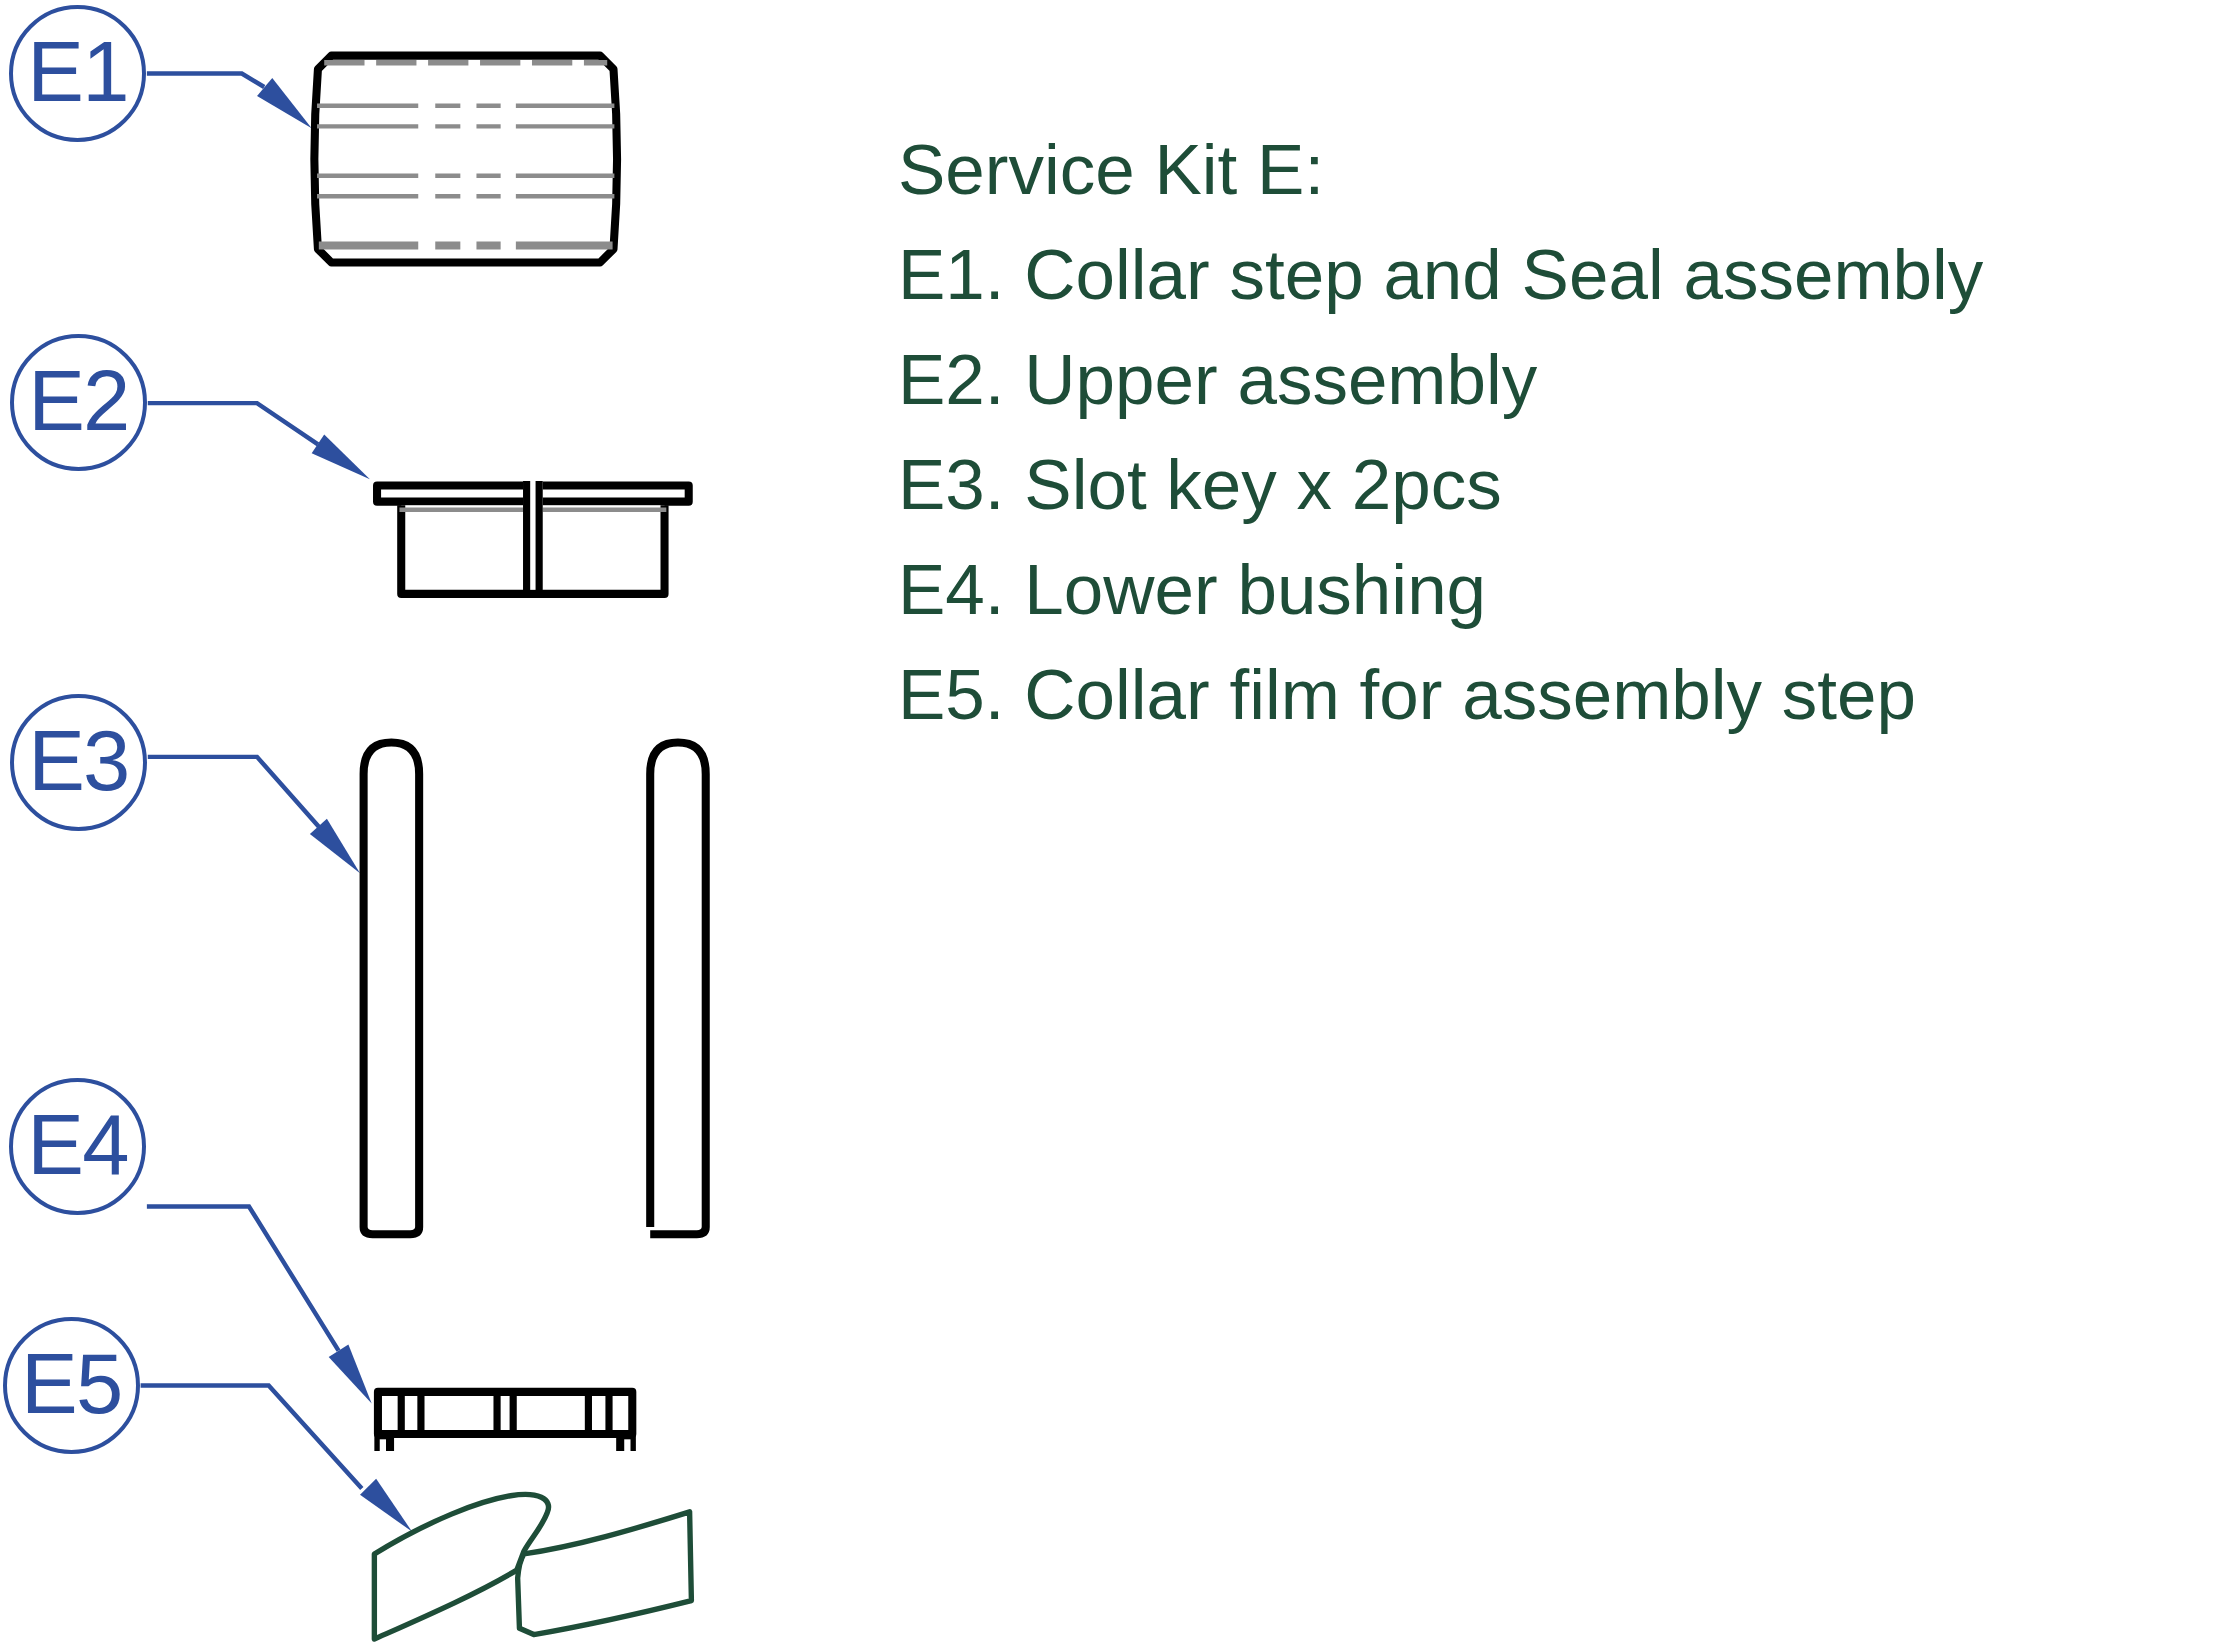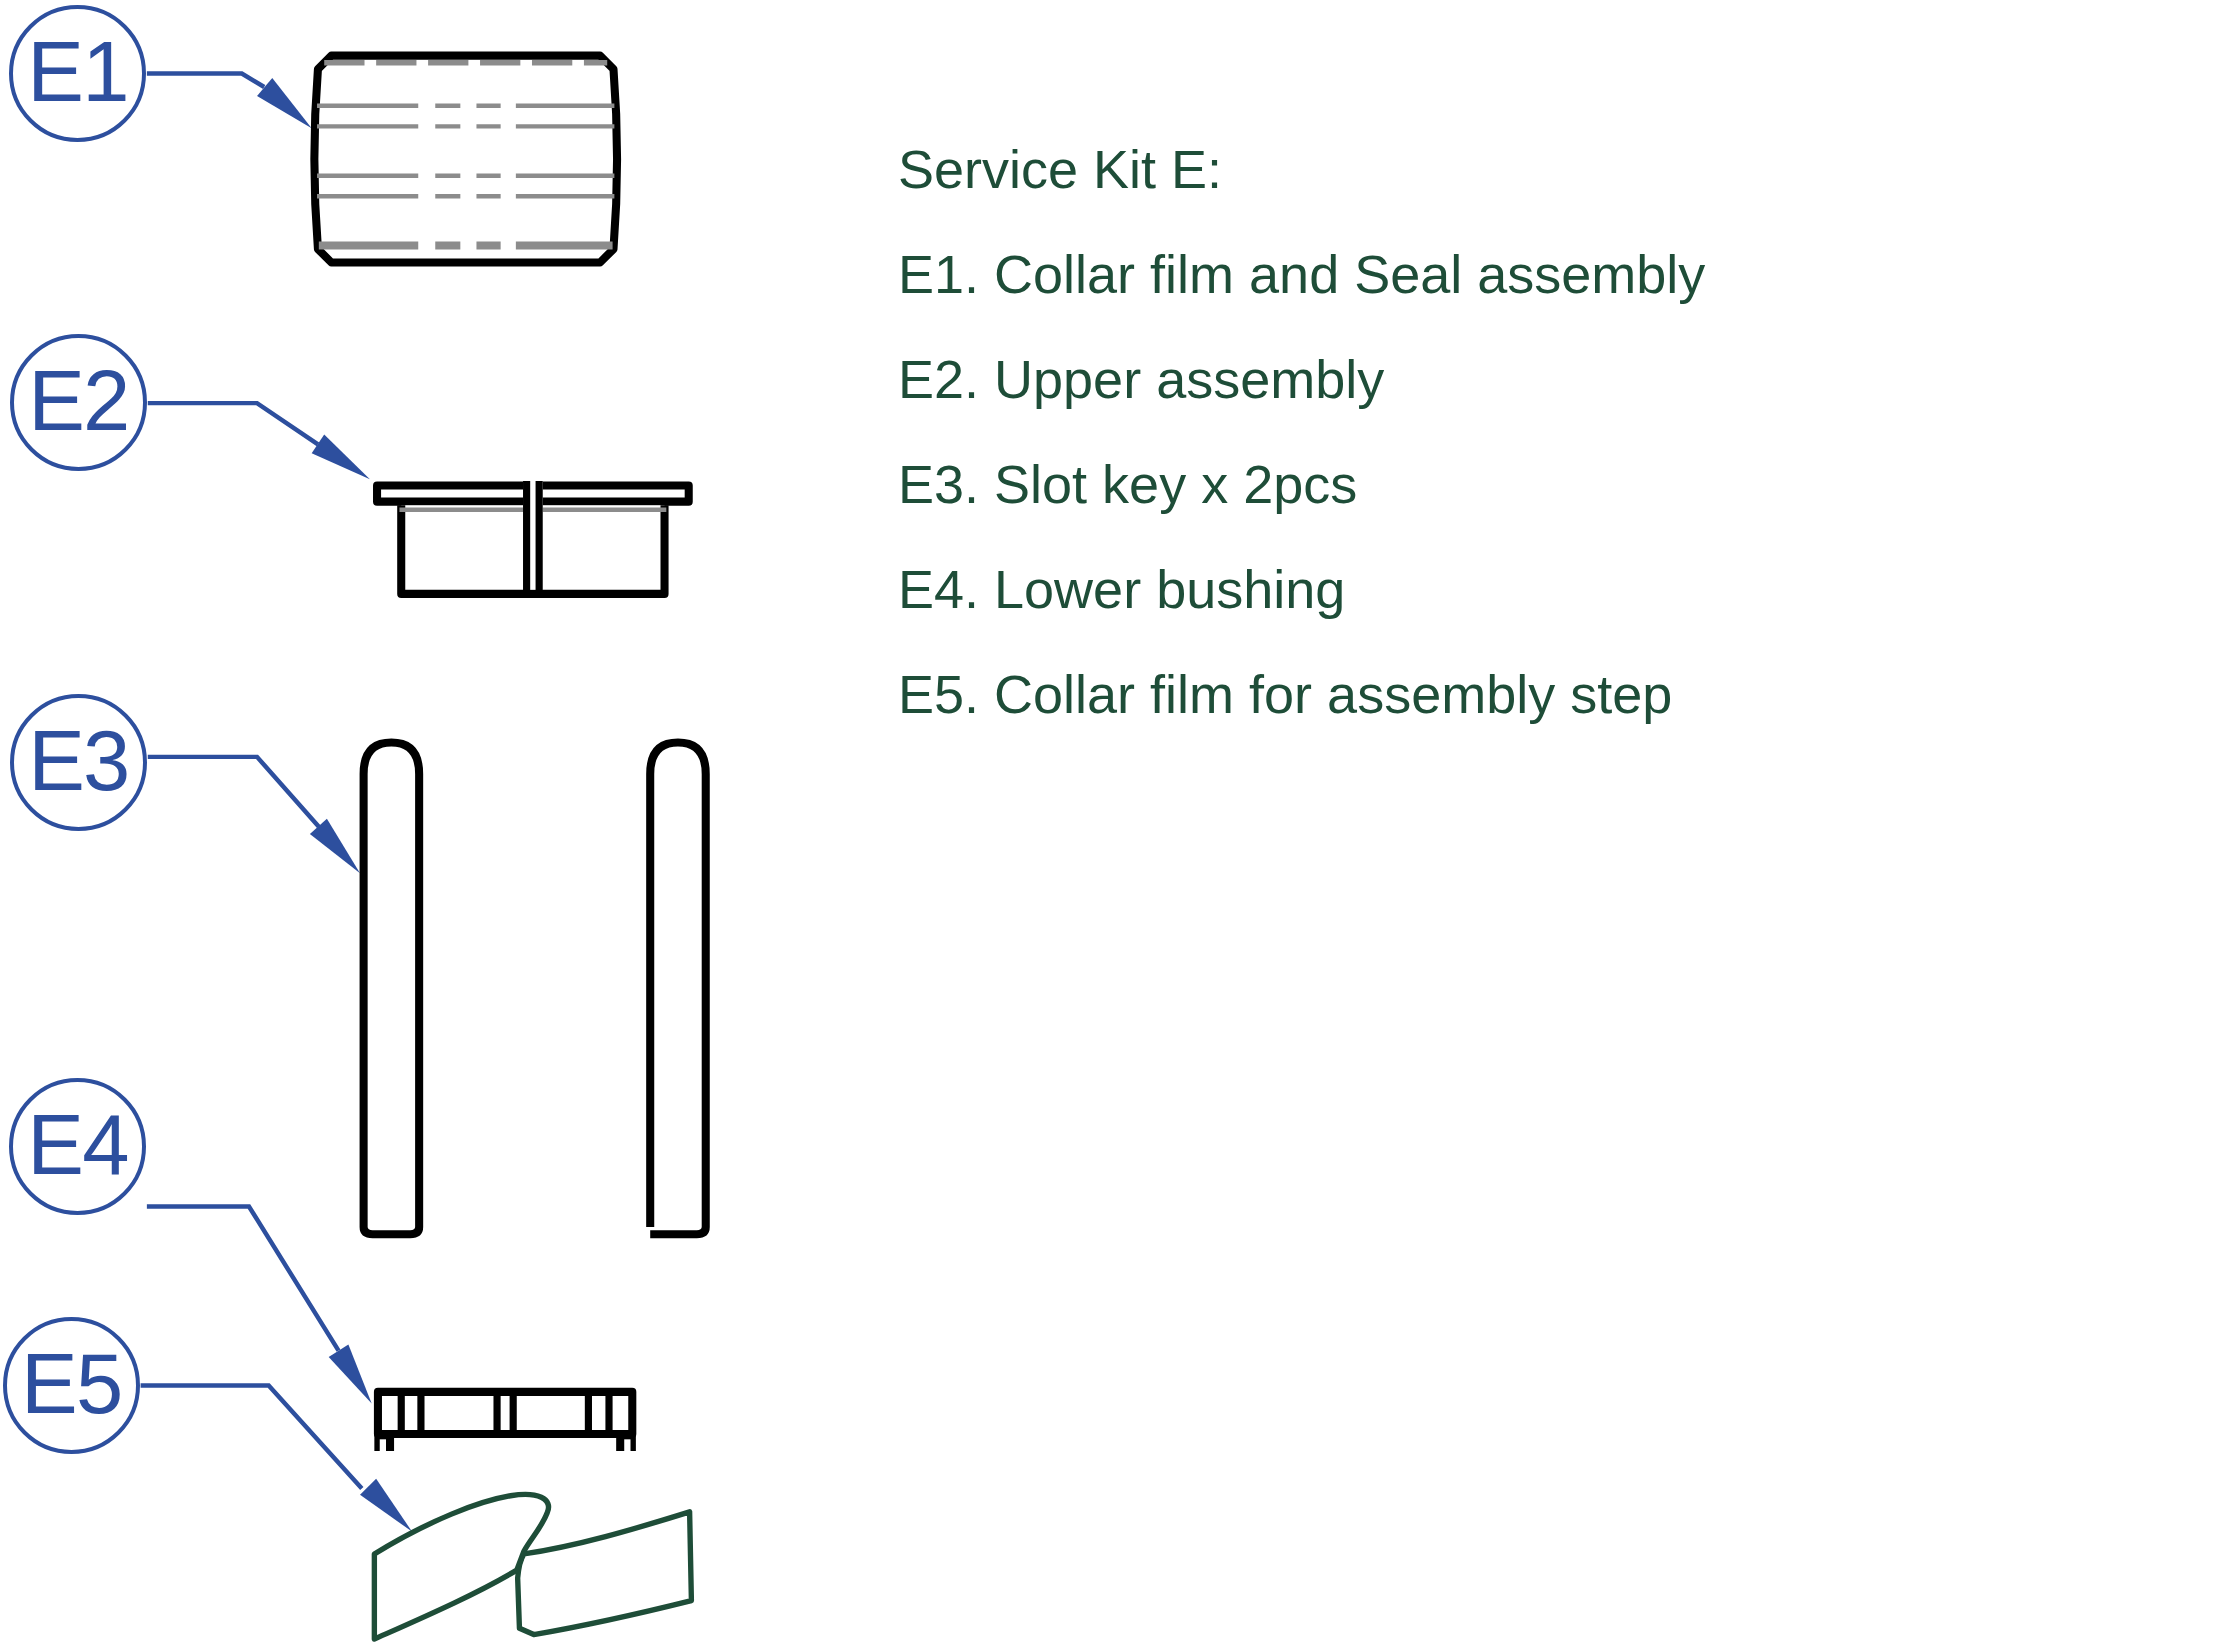--- a/index.html
+++ b/index.html
@@ -36,21 +36,21 @@
   }
   .callout .lbl{
     color:var(--callout-blue,#2d4f9e);
     font-size:85px;letter-spacing:-1.8px;line-height:1;
     transform:translateY(-1.8px);
   }
   
   .legend{
     position:absolute;left:898px;top:117px;
     color:var(--text-green,#1e4d38);
-    font-size:54px;line-height:105px;
+    font-size:71px;line-height:105px;
     white-space:nowrap;
   }
   .legend div{height:105px;}
 </style>
 </head>
 <body>
 
 <div class="canvas">
 
   <svg class="diagram-svg" width="2239" height="1649" viewBox="0 0 2500 1841">
@@ -126,21 +126,21 @@
   </div>
   <div class="callout" style="left:9px;top:1078px">
     <span class="lbl">E4</span>
   </div>
   <div class="callout" style="left:2.7px;top:1317px">
     <span class="lbl">E5</span>
   </div>
 
   <div class="legend">
     <div>Service Kit E:</div>
-    <div>E1. Collar film and Seal assembly</div>
+    <div>E1. Collar step and Seal assembly</div>
     <div>E2. Upper assembly</div>
     <div>E3. Slot key x 2pcs</div>
     <div>E4. Lower bushing</div>
     <div>E5. Collar film for assembly step</div>
   </div>
 
 </div>
 
 
 </body></html>

